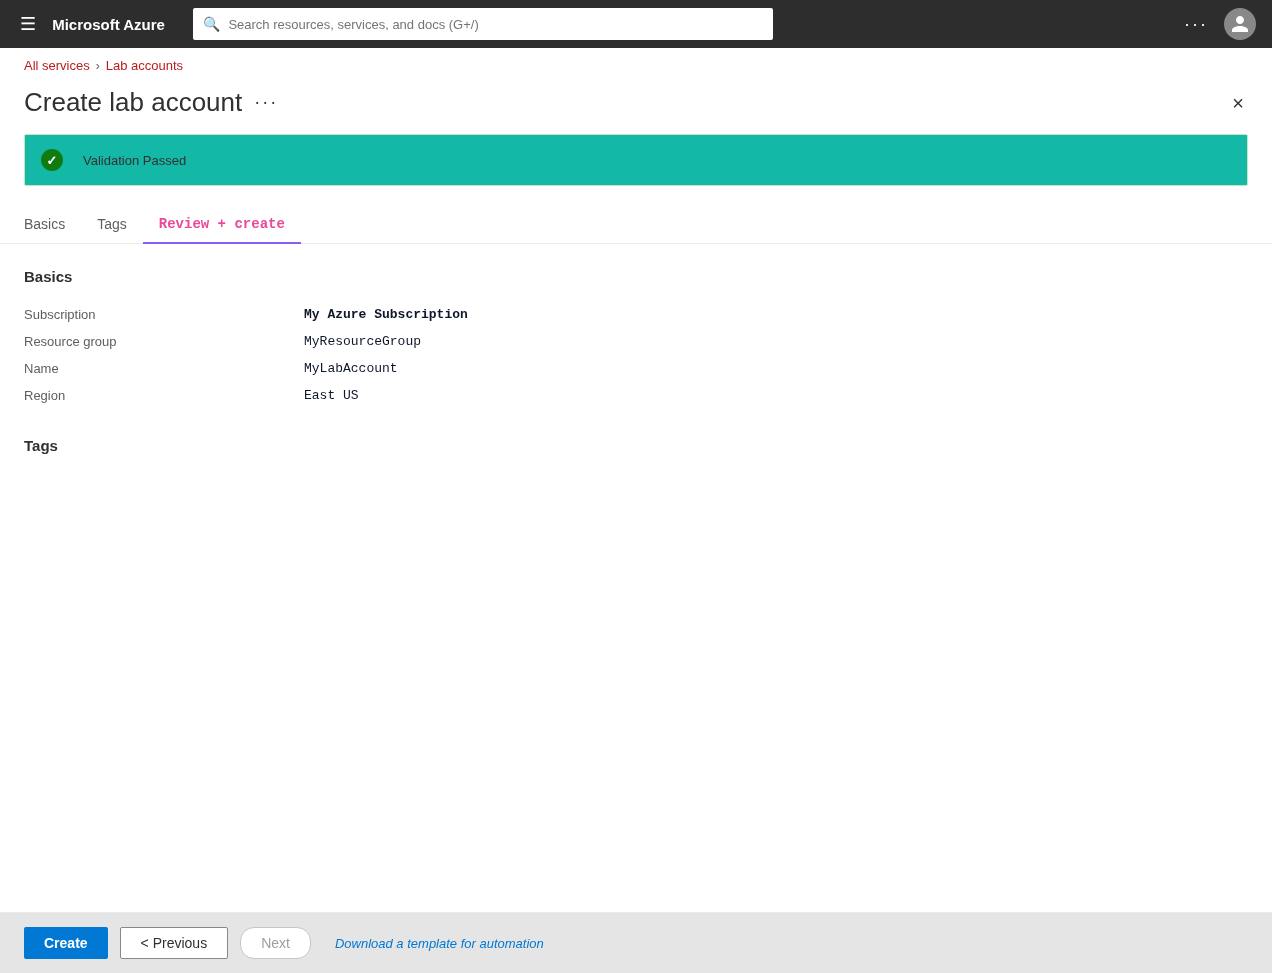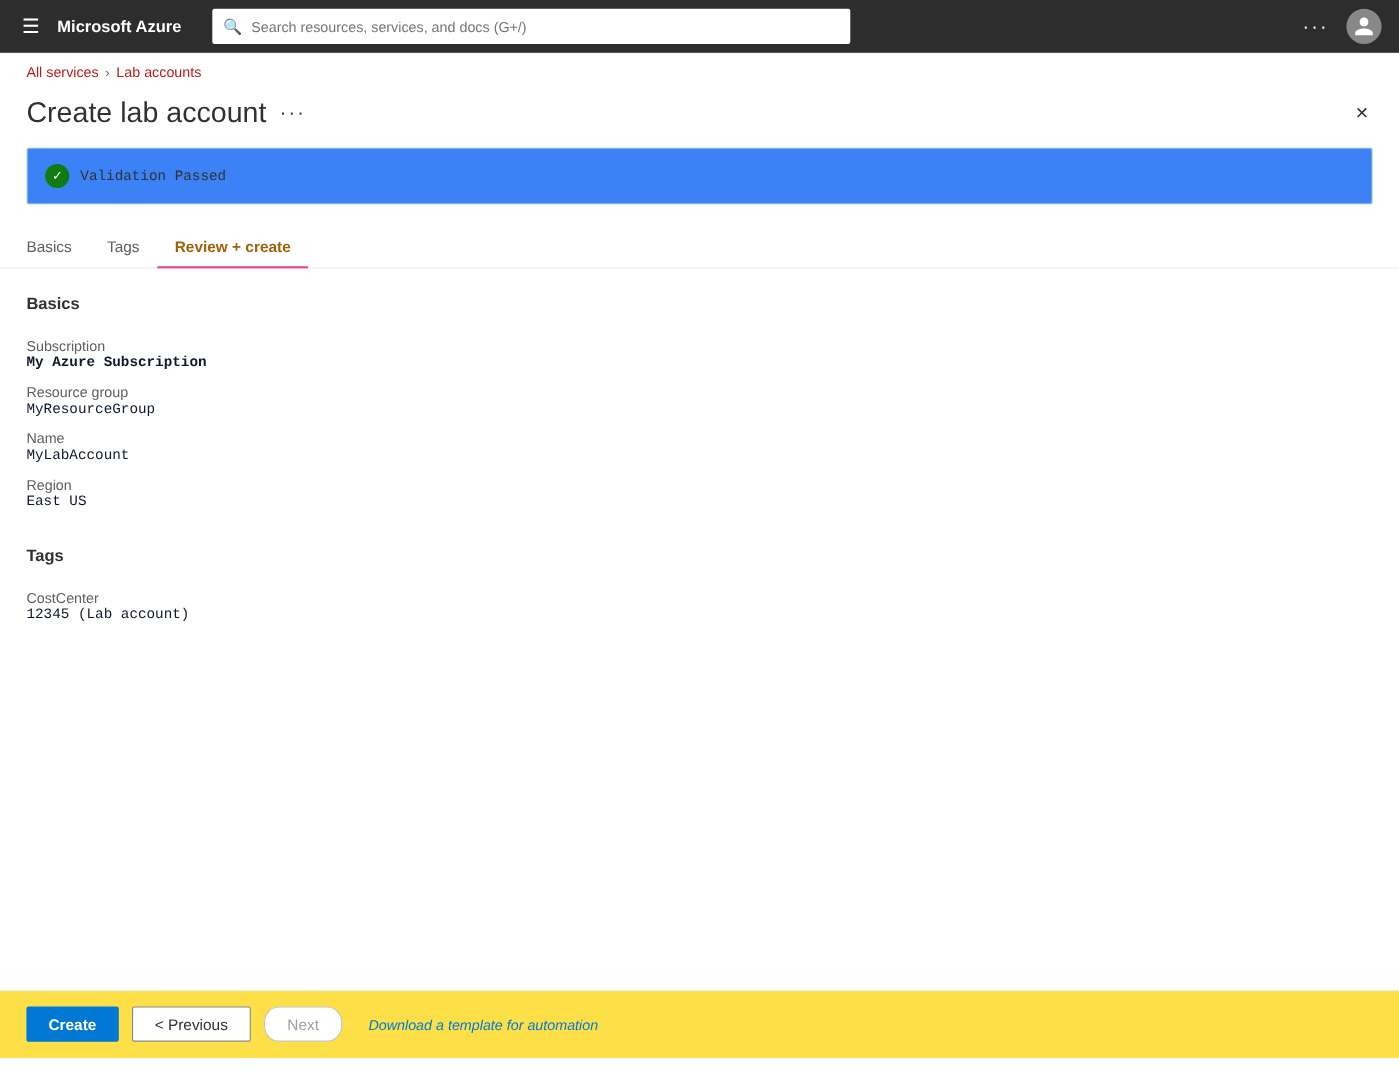--- a/index.html
+++ b/index.html
@@ -84,28 +84,27 @@
     .page-header-dots { color: #323130; font-size: 18px; cursor: pointer; letter-spacing: 2px; }
     .close-btn { 
       background: none; border: none; cursor: pointer; 
       font-size: 20px; color: #323130; padding: 4px;
       line-height: 1;
     }
 
     
     .validation-banner {
       margin: 0 24px 20px;
-      background: #3b82f6;
+      background: #14b8a6;
       border: 1px solid #c3e6c3;
       border-radius: 2px;
       padding: 14px 16px;
       display: flex;
       align-items: center;
-      gap: 10px;
-      font-family: Liberation Mono, monospace;
+      gap: 20px;
     }
     .validation-icon {
       width: 22px; height: 22px;
       background: #107c10;
       border-radius: 50%;
       display: flex; align-items: center; justify-content: center;
       flex-shrink: 0;
     }
     .validation-icon::after {
       content: '✓';
@@ -127,67 +126,67 @@
       padding: 10px 16px;
       font-size: 14px;
       color: #323130;
       cursor: pointer;
       border-bottom: 2px solid transparent;
       margin-bottom: -1px;
       text-decoration: none;
     }
     .tab:first-child { padding-left: 0; }
     .tab.active {
-      color: #a16207;
+      color: #ec4899;
       font-weight: 600;
-      border-bottom: 2px solid #ec4899;
+      border-bottom: 2px solid #8b5cf6;
+      font-family: Liberation Mono, monospace;
     }
     .tab:not(.active) { color: #605e5c; }
 
     
     .content {
       padding: 0 24px;
     }
     .section-title {
       font-size: 15px;
       font-weight: 700;
       color: #323130;
       margin-bottom: 16px;
     }
     .field-table {
       width: 100%;
       margin-bottom: 28px;
     }
     .field-row {
       display: flex;
       padding: 6px 0;
-      flex-direction: column;
     }
     .field-label {
       width: 280px;
       min-width: 280px;
       color: #605e5c;
       font-size: 13px;
       padding-right: 16px;
     }
     .field-value {
       font-size: 13px;
       color: #0f172a;
       font-weight: 400;
       font-family: Liberation Mono, monospace;
     }
     .field-value.bold { font-weight: 600; }
 
     
     .footer {
       position: fixed;
-      bottom: 12px;
+      bottom: 0;
       left: 0;
       right: 0;
-      background: #fde047;
+      background: #e5e5e5;
       border-top: 1px solid #edebe9;
       padding: 14px 24px;
       display: flex;
       align-items: center;
       gap: 12px;
     }
     .btn-create {
       background: #0078d4;
       color: #fff;
       border: none;
@@ -288,26 +287,20 @@
       <span class="field-label">Name</span>
       <span class="field-value">MyLabAccount</span>
     </div>
     <div class="field-row">
       <span class="field-label">Region</span>
       <span class="field-value">East US</span>
     </div>
   </div>
 
   <div class="section-title">Tags</div>
-  <div class="field-table">
-    <div class="field-row">
-      <span class="field-label">CostCenter</span>
-      <span class="field-value">12345 (Lab account)</span>
-    </div>
-  </div>
 
 </div>
 
 <div class="footer">
   <button class="btn-create">Create</button>
   <button class="btn-previous">&lt; Previous</button>
   <button class="btn-next">Next</button>
   <a href="#" class="btn-automation">Download a template for automation</a>
 </div>
 

